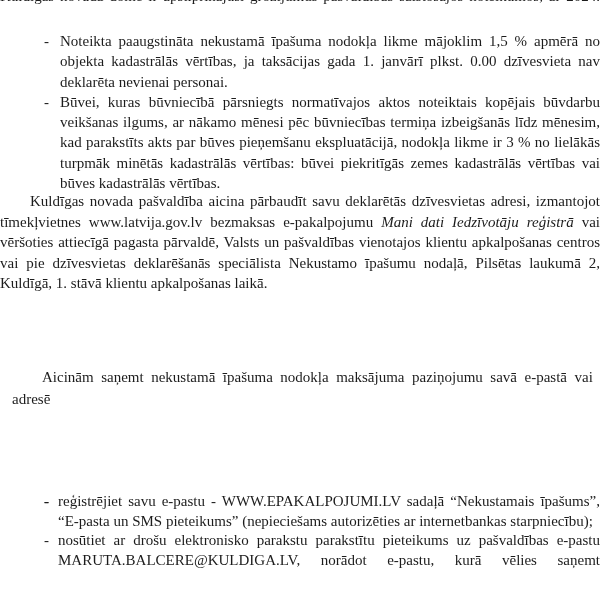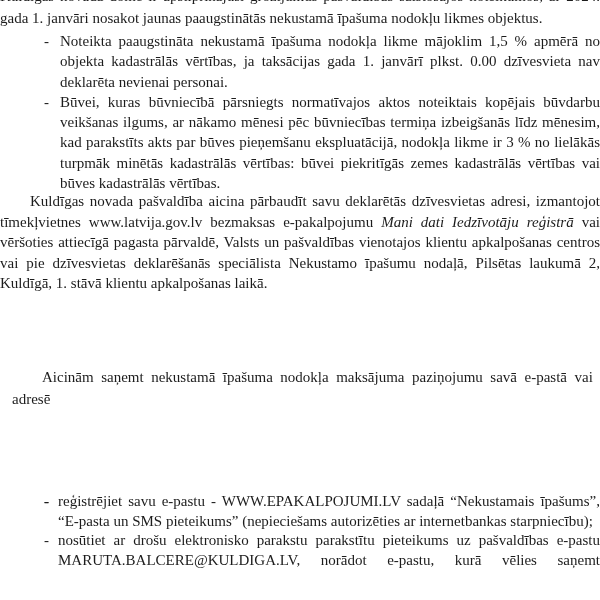--- a/index.html
+++ b/index.html
@@ -39,21 +39,20 @@
   .para-epay{top:427px;line-height:21.5px;}
   i{font-style:italic;}
 </style>
 </head>
 <body>
 
 <div class="doc">
 
   <div class="block intro">
     <div class="clip-line">Kuldīgas novada dome ir apstiprinājusi grozījumus pašvaldības saistošajos noteikumos, ar 2024.</div>
-    <div class="intro-line">gada 1. janvāri nosakot jaunas paaugstinātās nekustamā īpašuma nodokļu likmes objektus.</div>
   </div>
 
   <div class="block list1">
     <div class="li">
       <span class="dash">-</span>
       <span>Noteikta paaugstināta nekustamā īpašuma nodokļa likme mājoklim  1,5 % apmērā no objekta kadastrālās vērtības, ja taksācijas gada 1. janvārī plkst. 0.00 dzīvesvieta nav deklarēta nevienai personai.</span>
     </div>
     <div class="li">
       <span class="dash">-</span>
       <span>Būvei, kuras būvniecībā pārsniegts normatīvajos aktos noteiktais kopējais būvdarbu veikšanas ilgums, ar nākamo mēnesi pēc būvniecības termiņa izbeigšanās līdz mēnesim, kad parakstīts akts par būves pieņemšanu ekspluatācijā, nodokļa likme ir 3 % no lielākās turpmāk minētās kadastrālās vērtības: būvei piekritīgās zemes kadastrālās vērtības vai būves kadastrālās vērtības.</span>

